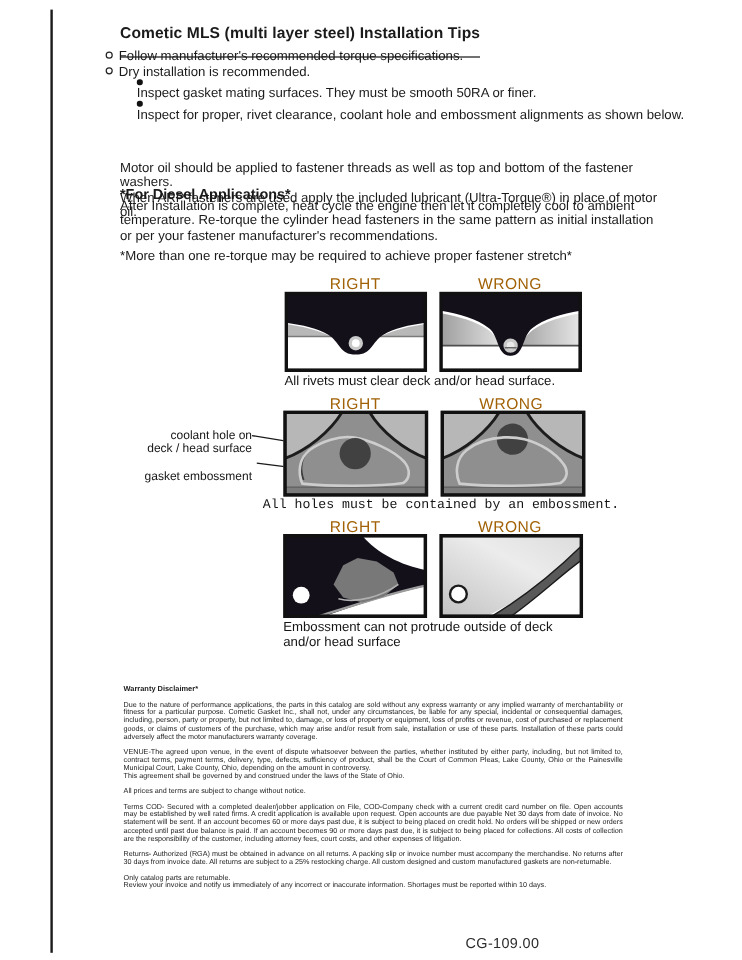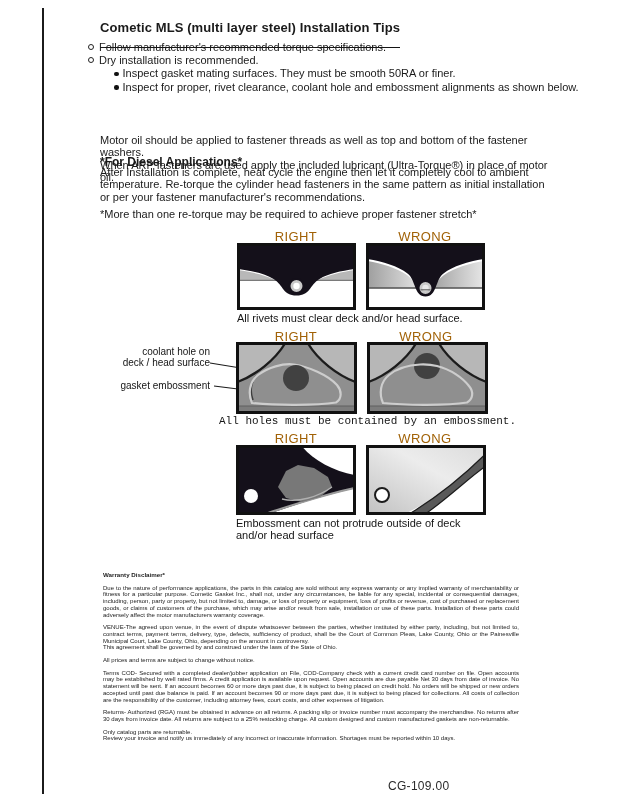--- a/index.html
+++ b/index.html
@@ -11,29 +11,29 @@
   .abs{position:absolute;}
   .spine{left:42px;top:8px;width:2px;height:786px;background:#1b1b1b;}
   .title{left:100px;top:20px;font-size:13px;font-weight:bold;
          border-bottom:1.6px solid #141414;padding-bottom:12px;letter-spacing:.1px;}
   .tips{left:88px;top:41px;font-size:11px;line-height:13.2px;}
   .tip-row{display:flex;align-items:baseline;}
   .b-open{width:4px;height:4px;border:1px solid #222;border-radius:50%;
           display:inline-block;margin-right:5px;position:relative;top:-1px;flex:0 0 auto;}
   .b-fill{width:4.5px;height:4.5px;background:#111;border-radius:50%;
           display:inline-block;margin-right:4px;position:relative;top:-1px;flex:0 0 auto;}
-  .sub{margin-left:26px;}
+  .sub{margin-left:26px;flex-direction:column;}
   .h2{left:100px;top:115px;font-size:12px;font-weight:bold;margin-top:40px;}
   .para{left:100px;font-size:11px;line-height:12.4px;white-space:pre-line;width:450px;}
   .p1{top:134px;}
   .p2{top:166px;}
   .note{top:208px;}
   .dlabel{font-size:13px;letter-spacing:.4px;text-align:center;width:120px;color:#a16207;}
   .caption{font-size:11px;line-height:12px;color:#151515;}
-  .sidelab{left:100px;width:110px;text-align:right;font-size:10px;line-height:11px;color:#151515;}
+  .sidelab{left:100px;width:110px;text-align:right;font-size:10px;line-height:11px;color:#151515;margin-top:12px;}
   .panel{display:block;}
   .disc{left:103px;top:572px;width:416px;font-size:6px;line-height:6.7px;
         text-align:justify;color:#222;}
   .disc .dh{font-weight:bold;margin-bottom:6px;font-size:6.2px;}
   .disc p{margin:0 0 6px 0;white-space:pre-line;}
   .footer-code{left:388px;top:760px;font-size:12px;color:#2b2b2b;letter-spacing:.3px;margin-top:19px;}
 </style>
 </head>
 <body>
 

